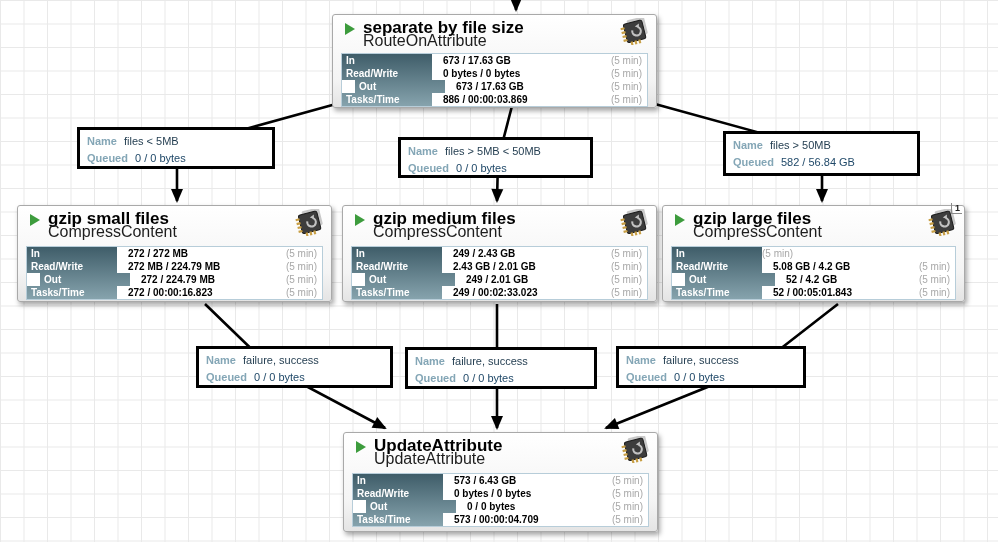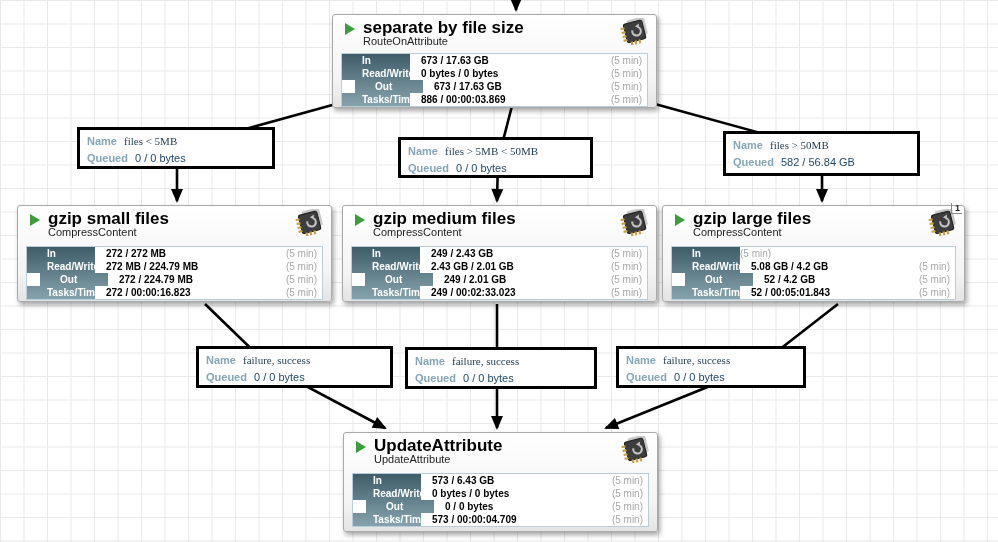--- a/index.html
+++ b/index.html
@@ -27,54 +27,54 @@
   }
   .proc-header { position:relative; display:flex; align-items:flex-start; padding:5px 6px 0 12px; height:38px; }
   .run-icon {
     width:0; height:0; margin-top:3px;
     border-left:10px solid #3d9c3d;
     border-top:6px solid transparent;
     border-bottom:6px solid transparent;
   }
   .titles { margin-left:8px; }
   .proc-title { font-size:17px; font-weight:bold; color:#000; line-height:15px; white-space:nowrap; }
-  .proc-type { font-size:11px; color:#1d1d1d; line-height:12px; white-space:nowrap; }
+  .proc-type { font-size:16px; color:#1d1d1d; line-height:12px; white-space:nowrap; }
   .chip { margin-left:auto; position:relative; margin-top:-2px; }
   .threads-badge {
     position:absolute; top:-6px; right:-4px;
     font-size:9px; font-weight:bold; color:#222;
     border-left:1px solid #8a8a8a; border-bottom:1px solid #8a8a8a;
     padding:0 2px 0 3px; line-height:10px;
   }
 
   
   .stats {
     margin:0 8px; border:1px solid #b7cdd9; background:#fff;
   }
   .srow { display:flex; height:13px; line-height:13px; font-size:10px; white-space:nowrap; }
   .k {
-    width:68px; flex:none; color:#fff; font-weight:bold; padding-left:20px;
+    width:90px; flex:none; color:#fff; font-weight:bold; padding-left:4px;
     background-image:linear-gradient(#3f5d69, #86a3ad);
     background-size:100% 52px; background-repeat:no-repeat;
   }
   .srow:nth-child(1) .k { background-position:0 0; }
   .srow:nth-child(2) .k { background-position:0 -13px; }
   .srow:nth-child(3) .k { background-position:0 -26px;margin-left:13px; }
   .srow:nth-child(4) .k { background-position:0 -39px; }
   .v { padding-left:11px; color:#000; font-weight:bold; flex:1; }
   .w { color:#a8a8a8; padding-right:5px; }
 
   
   .conn {
     position:absolute; z-index:3;
     background:#fff; border:3px solid #000;
     padding:3px 7px 2px 7px; font-size:11px; line-height:17px; white-space:nowrap;
   }
   .conn .kq { color:#84a6b6; font-weight:bold; margin-right:7px; }
-  .conn .val { color:#253f52;font-family:Liberation Serif, serif; }
+  .conn .val { color:#253f52; }
   .conn .valq { color:#1f4868; }
 
   
   #p-separate   { left:332px; top:14px;  width:325px; height:94px; }
   #p-small      { left:17px;  top:205px; width:315px; height:97px; }
   #p-medium     { left:342px; top:205px; width:315px; height:97px; }
   #p-large      { left:662px; top:205px; width:303px; height:97px; }
   #p-update     { left:343px; top:432px; width:315px; height:100px; }
   #p-small .proc-header, #p-medium .proc-header, #p-large .proc-header, #p-update .proc-header { height:40px; }
 

